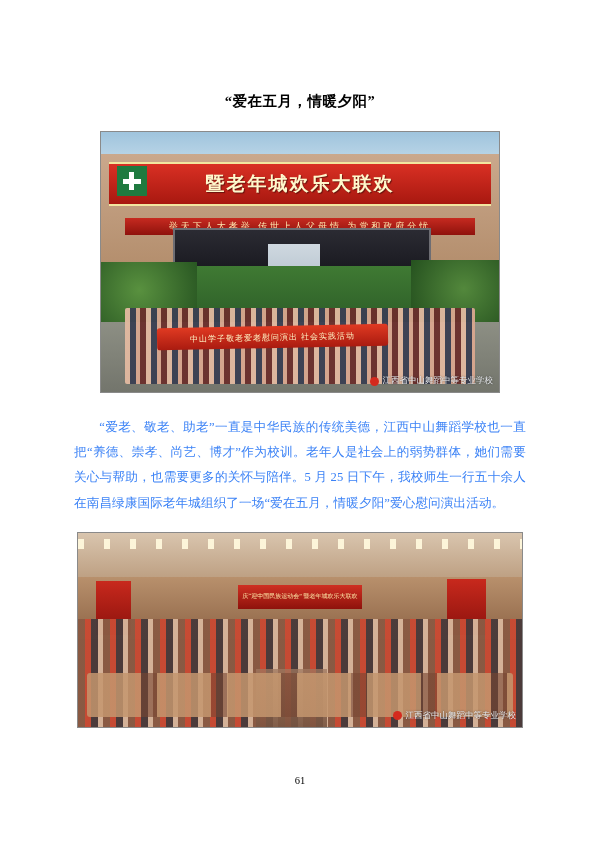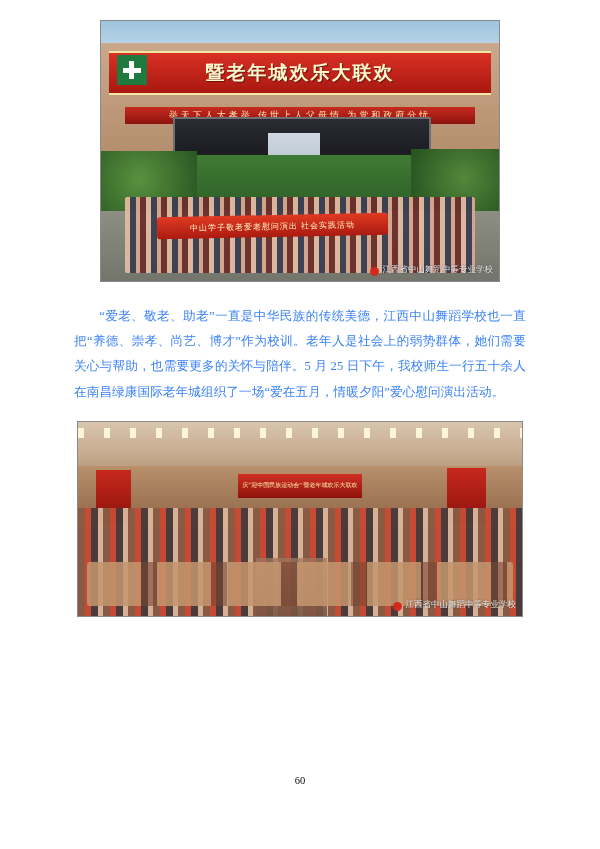--- a/index.html
+++ b/index.html
@@ -144,21 +144,21 @@
     border-radius: 3px;
     transform: rotate(-1.2deg);
     display: flex; align-items: center; justify-content: center;
   }
   .crowd-red-band .bt {
     color: #fff3c4; font-size: 8px; letter-spacing: 1px; white-space: nowrap;
   }
   .watermark {
     position: absolute;
     right: 6px; bottom: 5px;
-    display: flex; align-items: flex-end; gap: 4px;
+    display: flex; align-items: center; gap: 4px;
     font-size: 8.5px;
     color: #e9ebef;
     text-shadow: 0 0 2px rgba(0,0,0,.6);
     white-space: nowrap;
   }
   .wm-dot {
     width: 9px; height: 9px; border-radius: 50%;
     background: #d42a1e;
     display: inline-block;
   }
@@ -242,20 +242,21 @@
     font-size: 10.5px;
     color: #000;
   }
 </style>
 </head>
 <body>
 
 <div class="page">
   <div class="content">
 
+    <div class="doc-title">“爱在五月，情暖夕阳”</div>
 
 
     <div class="photo photo1">
       <div class="sky"></div>
       <div class="building"></div>
       <div class="banner-red">
         <span class="btext">暨老年城欢乐大联欢</span>
       </div>
       <div class="cross-logo"></div>
       <div class="sub-banner">
@@ -293,14 +294,14 @@
       <div class="aisle"></div>
       <div class="tables"></div>
       <div class="watermark">
         <span class="wm-dot"></span>
         <span>江西省中山舞蹈中等专业学校</span>
       </div>
     </div>
 
   </div>
 
-  <div class="page-number">60</div>
+  <div class="page-number">61</div>
 </div>
 
 </body></html>

